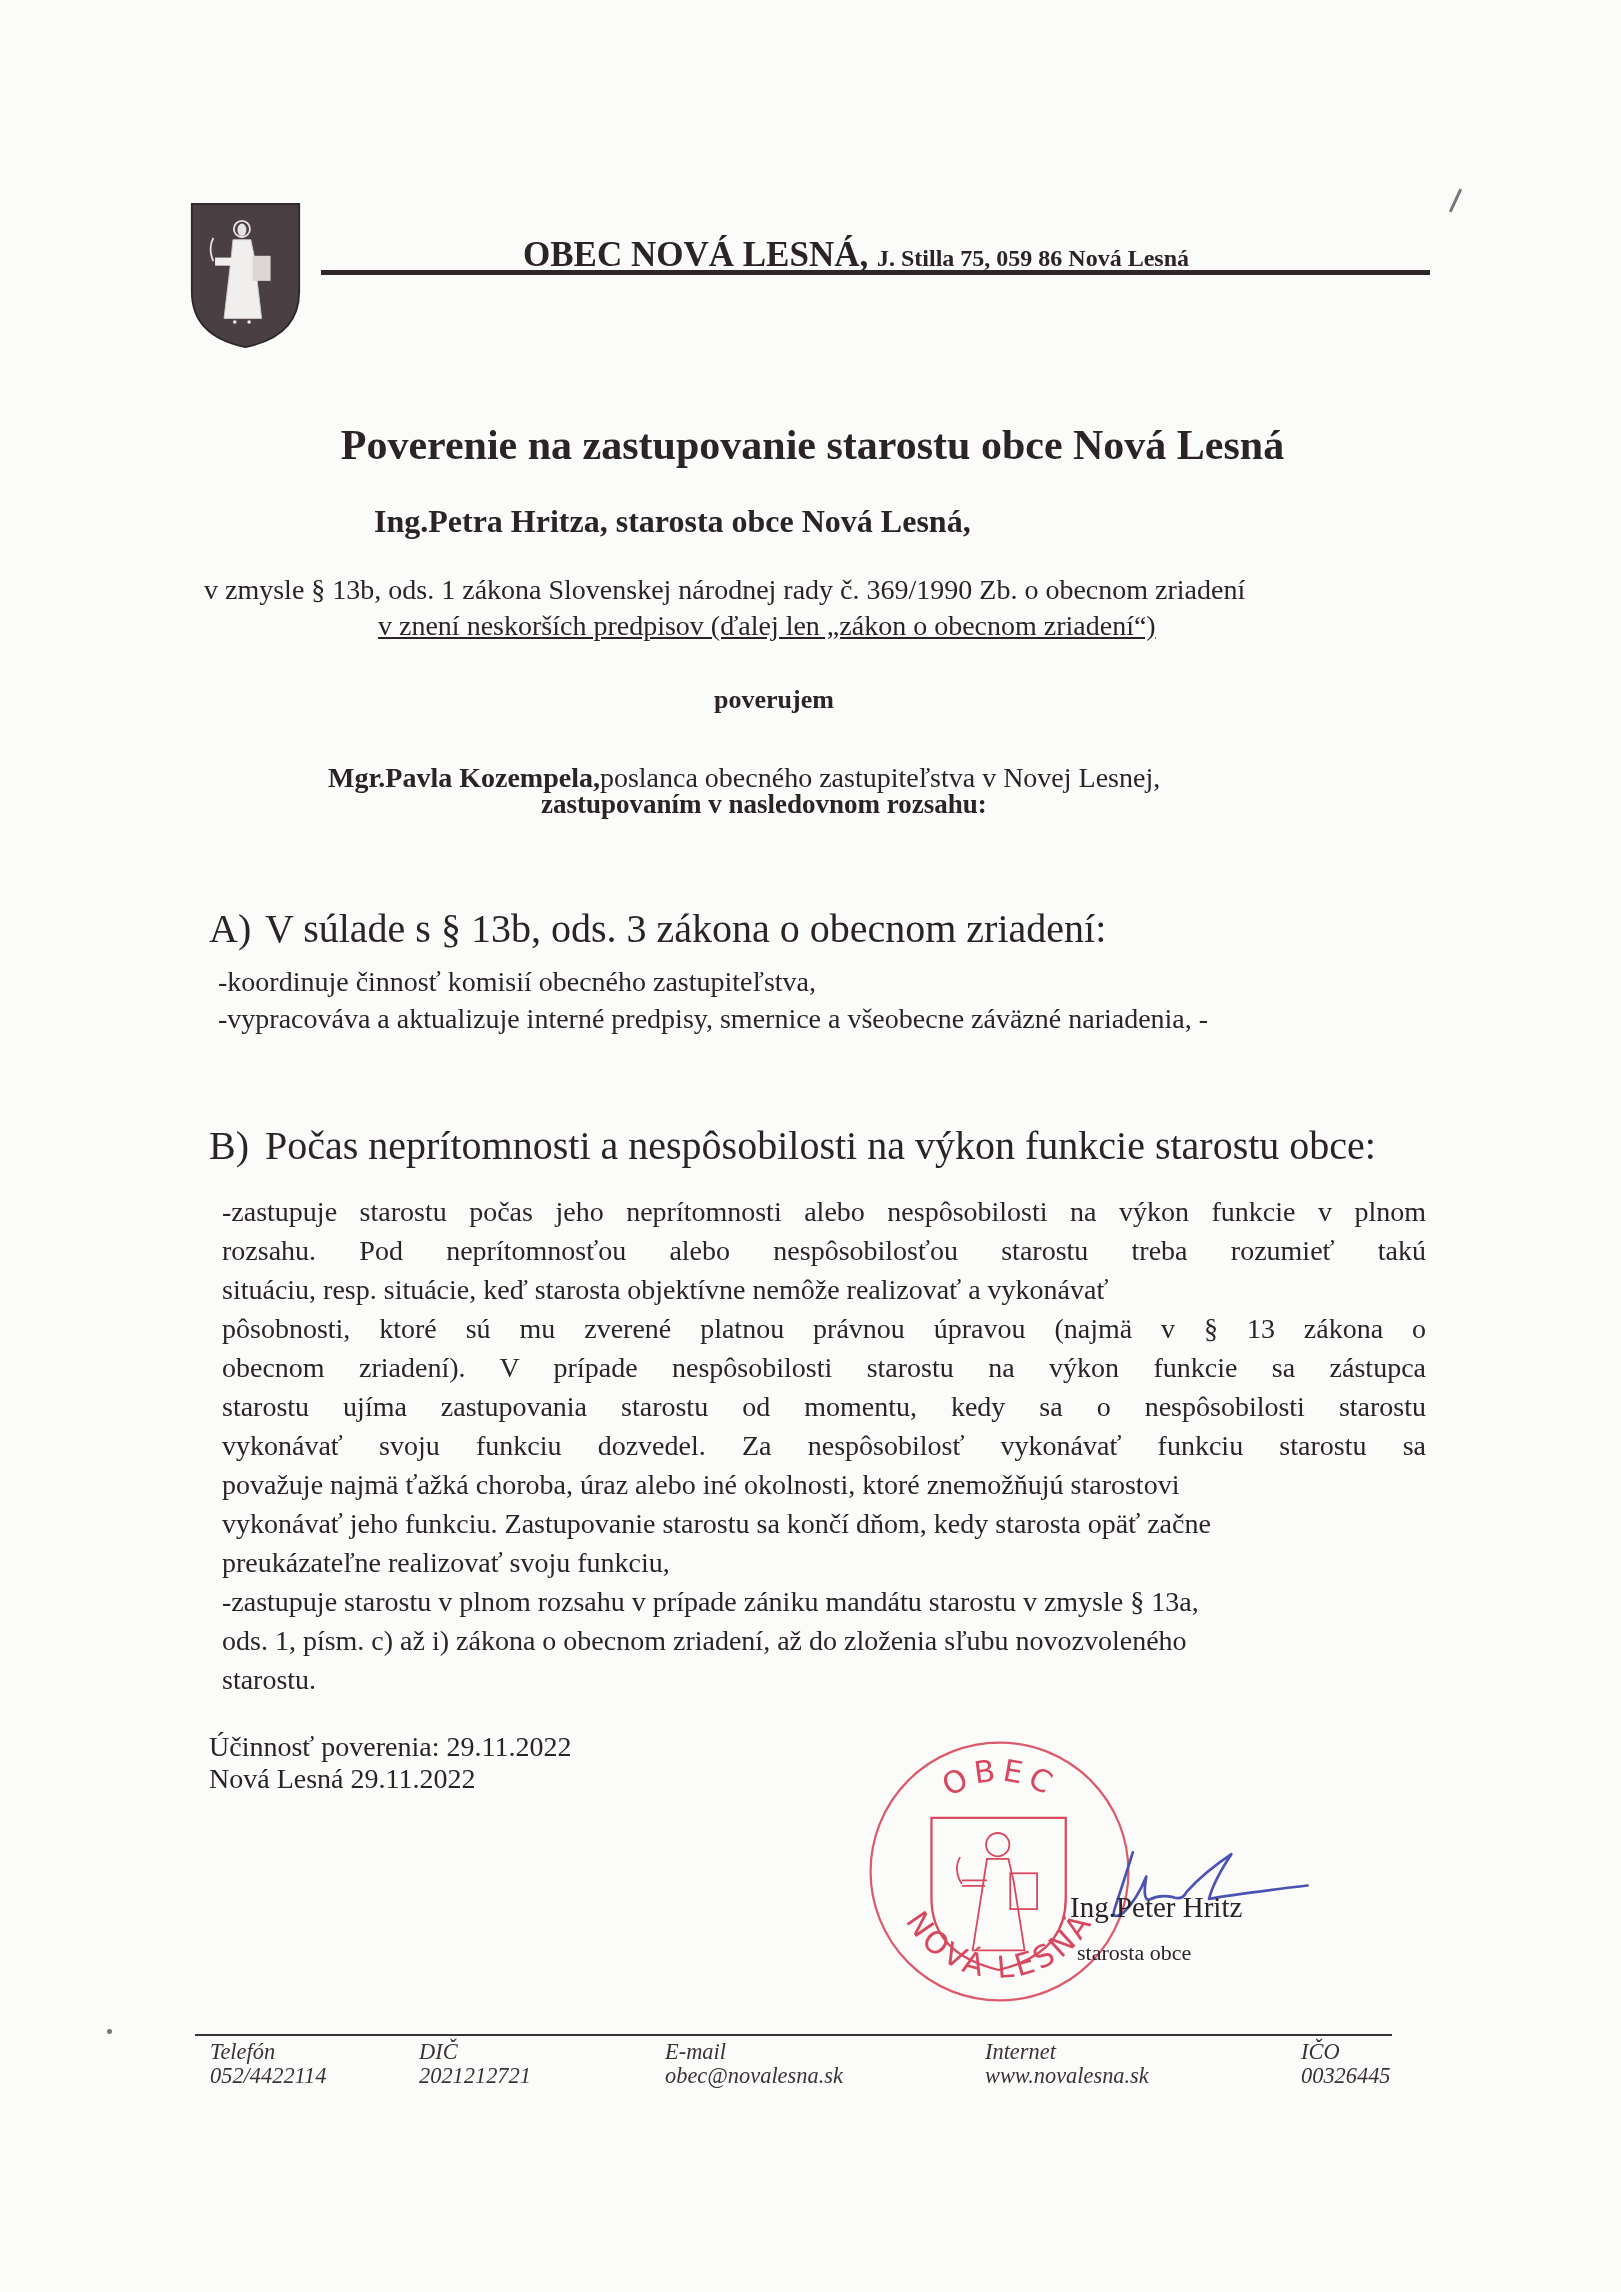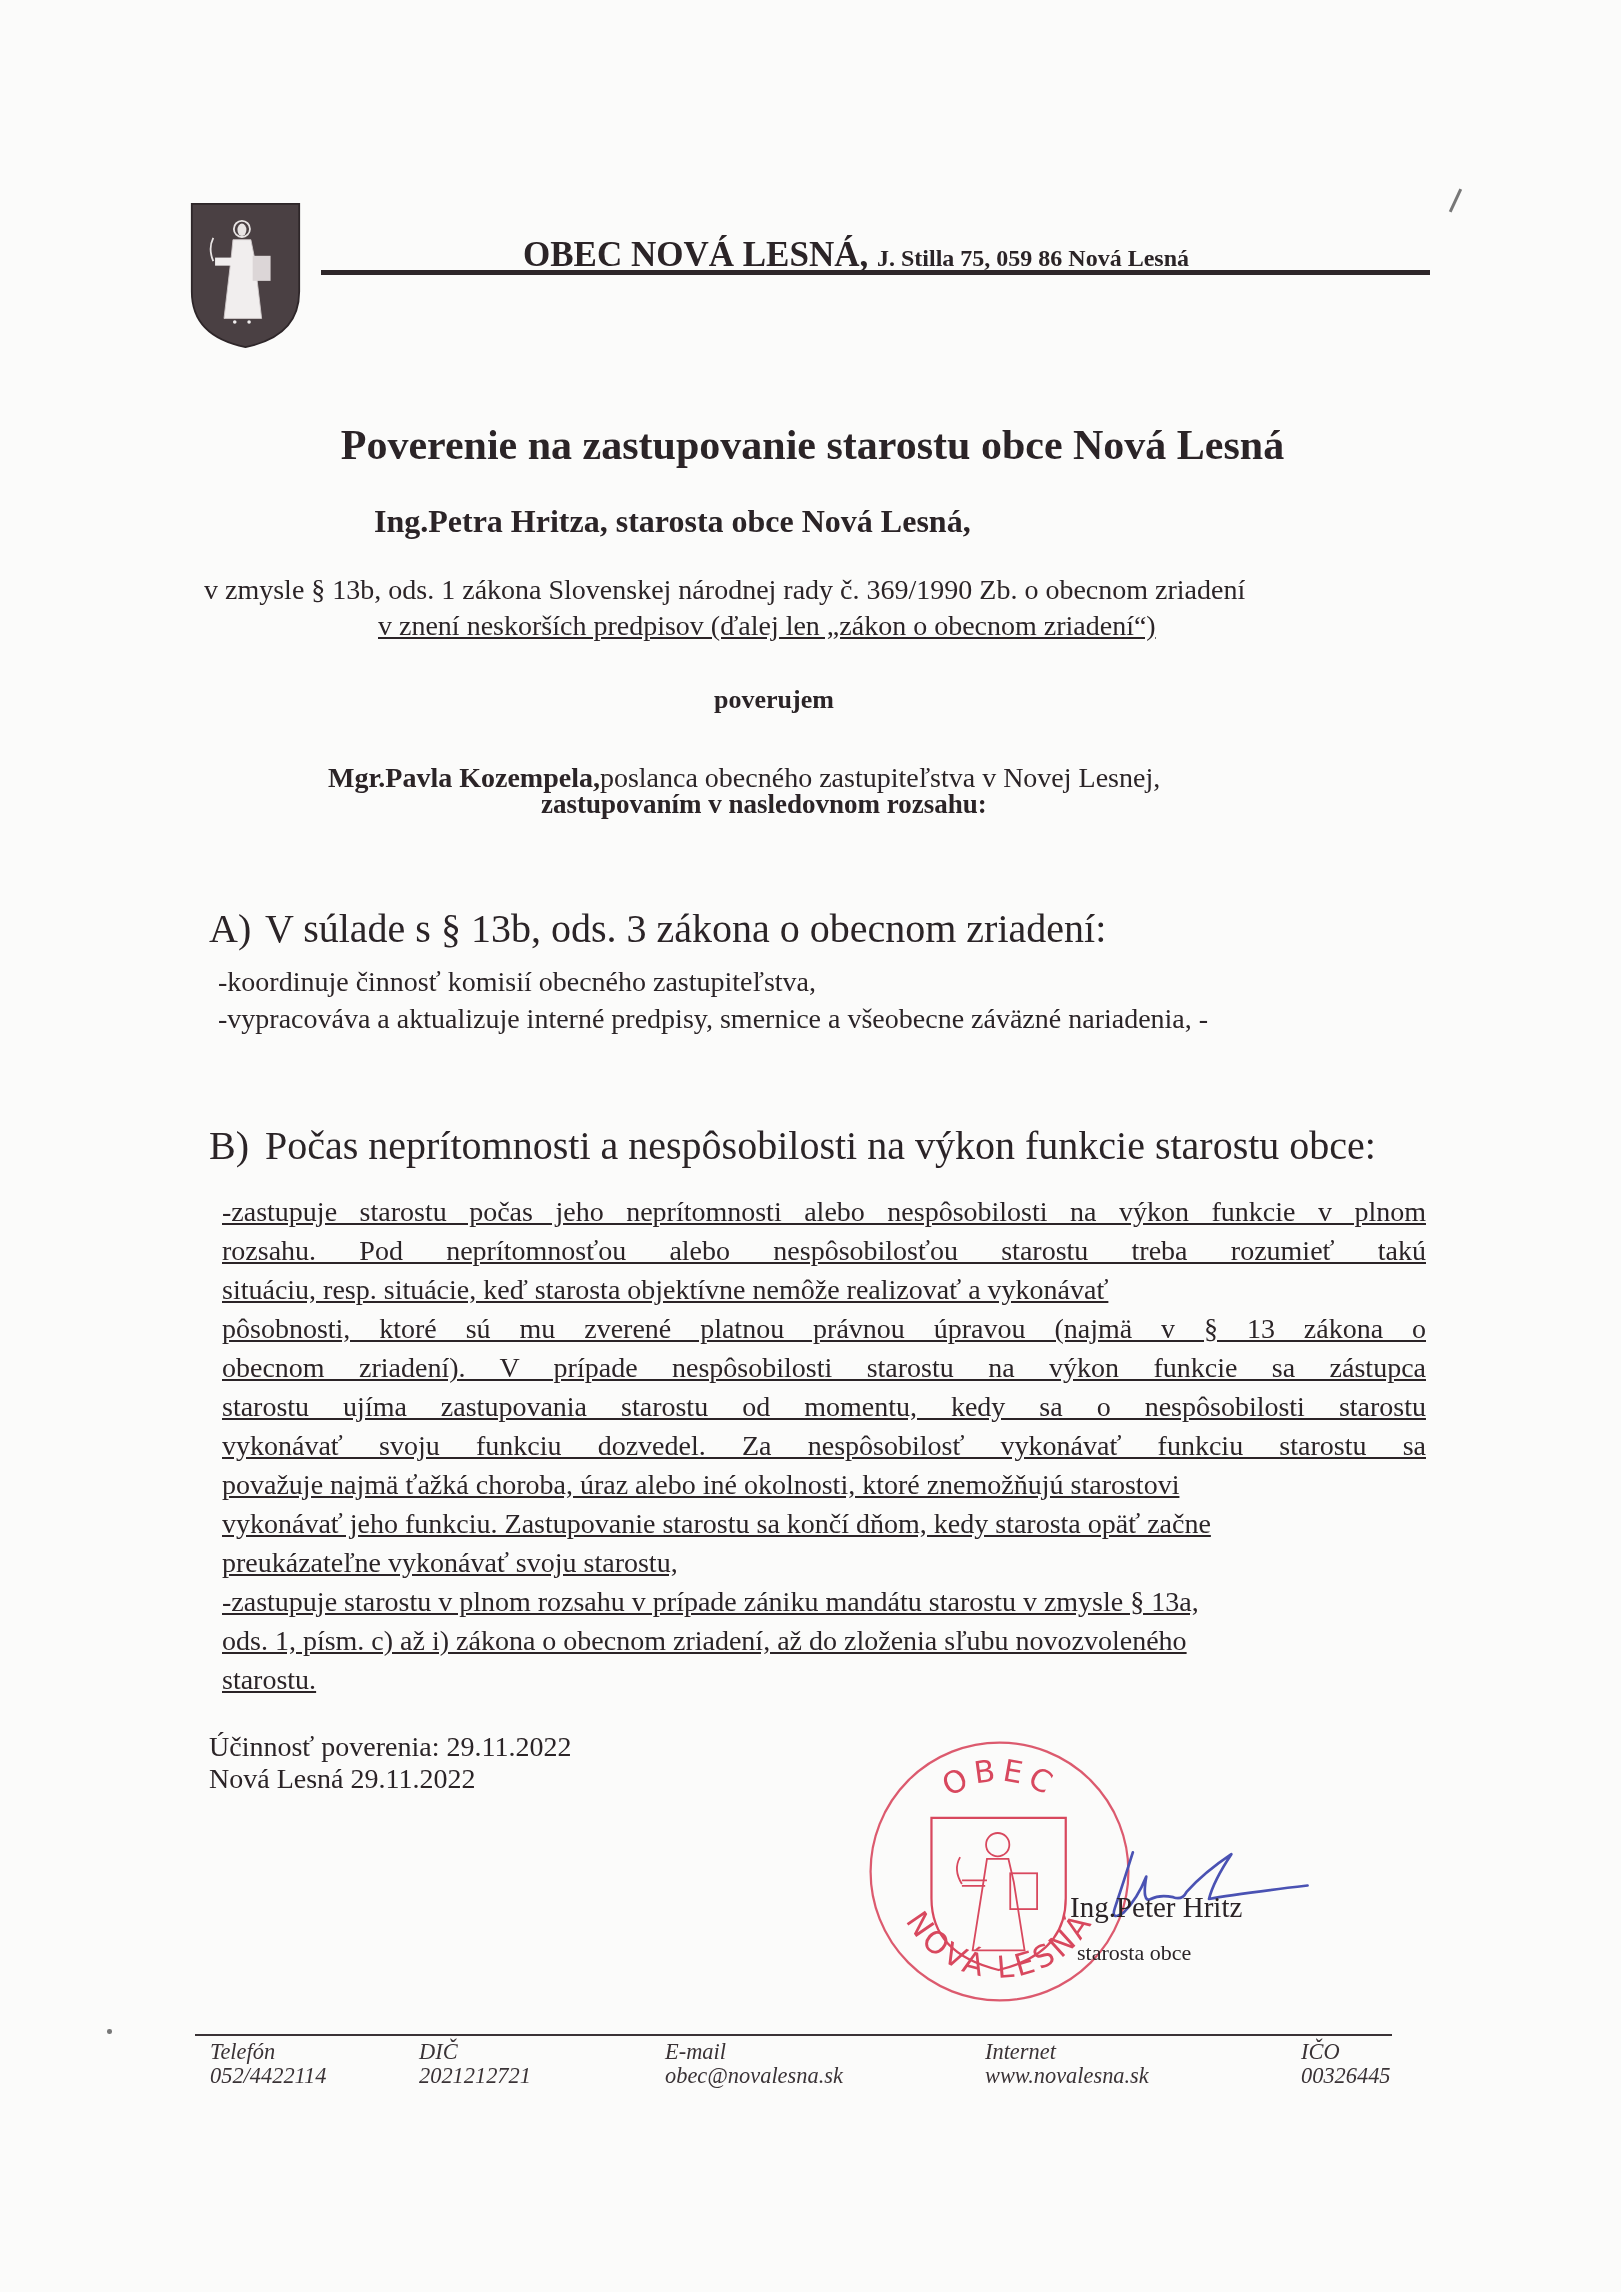--- a/index.html
+++ b/index.html
@@ -26,21 +26,21 @@
   .scope { left: 541px; top: 789px; font-size: 27px; font-weight: bold; }
 
   .sec-heading { left: 209px; font-size: 40px; font-weight: normal; }
   .sec-a { top: 905px; }
   .sec-b { top: 1122px; }
   .sec-heading .lbl { display: inline-block; width: 56px; }
 
   .list-a { position: absolute; left: 218px; top: 963px; width: 1209px; font-size: 28px; line-height: 37px; }
   .list-a div { white-space: nowrap; }
 
-  .list-b { position: absolute; left: 222px; top: 1192px; width: 1204px; font-size: 28px; line-height: 39px; text-decoration: underline; }
+  .list-b { position: absolute; left: 222px; top: 1192px; width: 1204px; font-size: 28px; line-height: 39px; }
   .list-b .item { padding-left: 36px; text-indent: -36px; }
   .list-b .ln { display: block; text-align: justify; text-align-last: justify; }
   .list-b .ln.last { text-align-last: left; }
 
   .effective { left: 209px; top: 1731px; font-size: 28px; }
   .place-date { left: 209px; top: 1763px; font-size: 28px; }
 
   .stamp { position: absolute; left: 867px; top: 1739px; width: 265px; height: 265px; }
   .signature { position: absolute; left: 1097px; top: 1845px; width: 215px; height: 90px; }
   .signer-name { left: 1070px; top: 1891px; font-size: 29px; }
@@ -87,21 +87,21 @@
   <div class="item">
     <span class="ln">-zastupuje starostu počas jeho neprítomnosti alebo nespôsobilosti na výkon funkcie v plnom</span>
     <span class="ln">rozsahu. Pod neprítomnosťou alebo nespôsobilosťou starostu treba rozumieť takú</span>
     <span class="ln last">situáciu, resp. situácie, keď starosta objektívne nemôže realizovať a vykonávať</span>
     <span class="ln">pôsobnosti, ktoré sú mu zverené platnou právnou úpravou (najmä v § 13 zákona o</span>
     <span class="ln">obecnom zriadení). V prípade nespôsobilosti starostu na výkon funkcie sa zástupca</span>
     <span class="ln">starostu ujíma zastupovania starostu od momentu, kedy sa o nespôsobilosti starostu</span>
     <span class="ln">vykonávať svoju funkciu dozvedel. Za nespôsobilosť vykonávať funkciu starostu sa</span>
     <span class="ln last">považuje najmä ťažká choroba, úraz alebo iné okolnosti, ktoré znemožňujú starostovi</span>
     <span class="ln last">vykonávať jeho funkciu. Zastupovanie starostu sa končí dňom, kedy starosta opäť začne</span>
-    <span class="ln last">preukázateľne vykonávať svoju starostu,</span>
+    <span class="ln last">preukázateľne realizovať svoju funkciu,</span>
   </div>
   <div class="item">
     <span class="ln last">-zastupuje starostu v plnom rozsahu v prípade zániku mandátu starostu v zmysle § 13a,</span>
     <span class="ln last">ods. 1, písm. c) až i) zákona o obecnom zriadení, až do zloženia sľubu novozvoleného</span>
     <span class="ln last">starostu.</span>
   </div>
 </div>
 
 <div class="abs effective">Účinnosť poverenia: 29.11.2022</div>
 <div class="abs place-date">Nová Lesná 29.11.2022</div>

